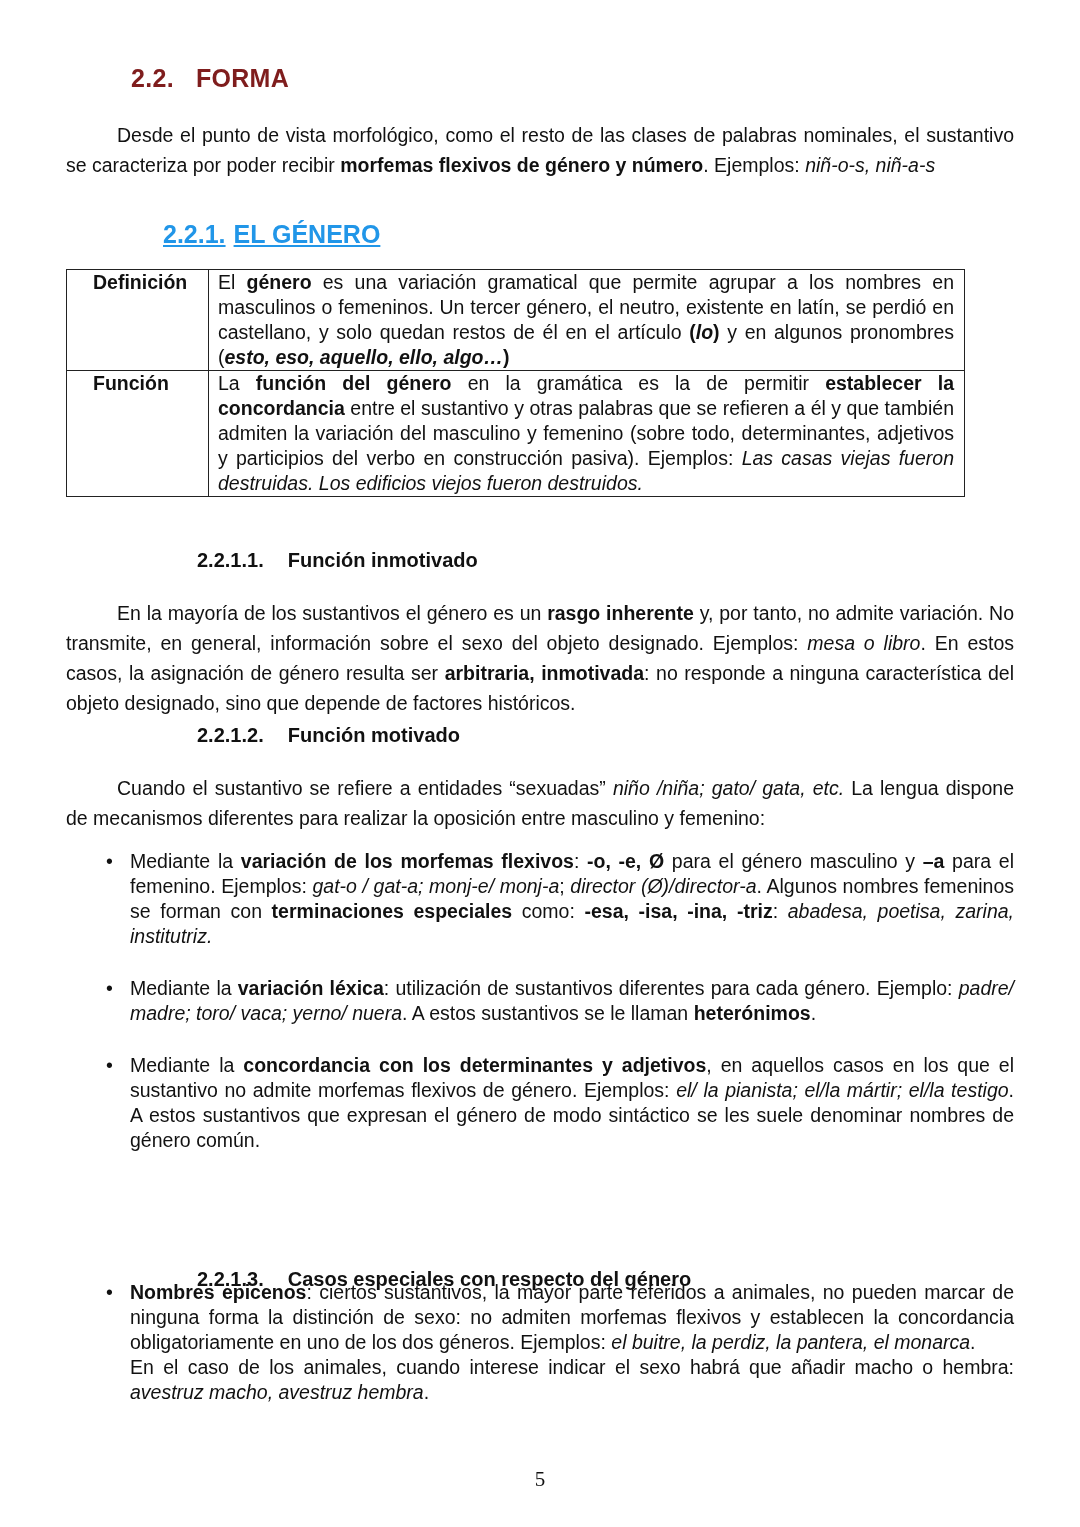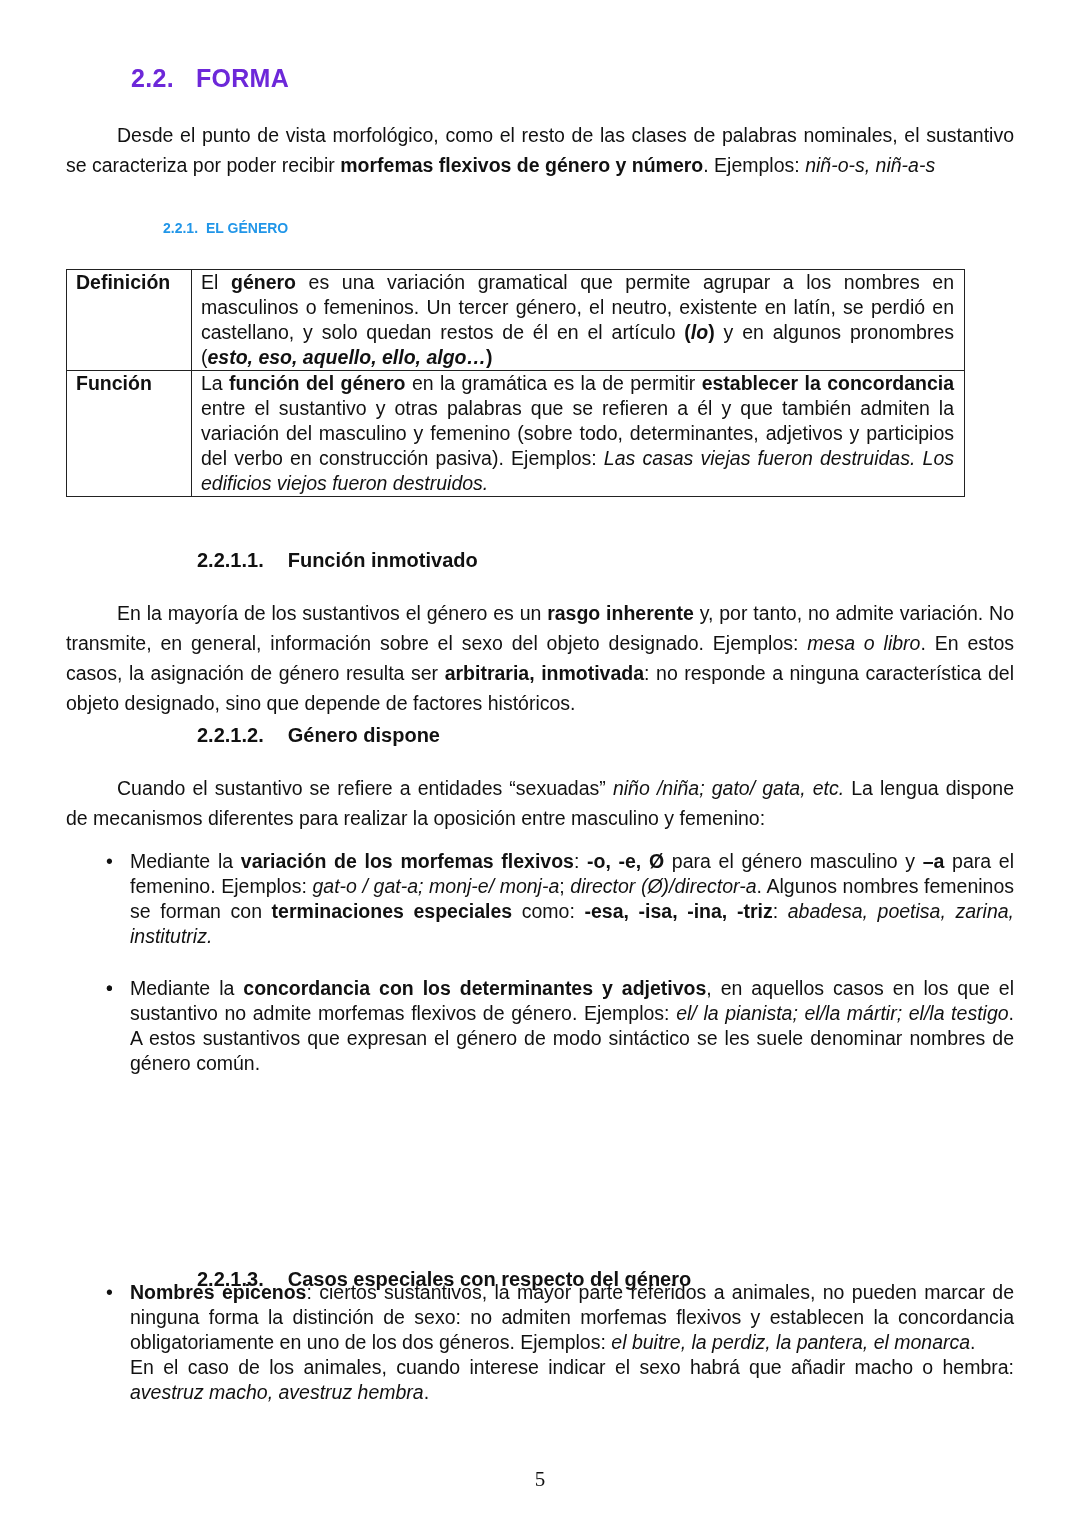--- a/index.html
+++ b/index.html
@@ -1,31 +1,31 @@
 <!DOCTYPE html>
 <html><head>
 <meta charset="utf-8">
 <style>
   html, body { margin:0; padding:0; background:#ffffff; }
   body { width:1080px; height:1527px; position:relative; overflow:hidden;
          font-family:"Liberation Sans", sans-serif; color:#111; font-size:19.5px; }
   .abs { position:absolute; }
-  .h2 { left:131px; top:64px; font-size:25px; font-weight:bold; color:#6d28d9; letter-spacing:0.3px; }
+  .h2 { left:131px; top:64px; font-size:25px; font-weight:bold; color:#7f1d1d; letter-spacing:0.3px; }
   .h2 .num { margin-right:22px; }
-  .h3 { left:163px; top:220px; font-size:14px; font-weight:bold; color:#2196e8; }
+  .h3 { left:163px; top:220px; font-size:25px; font-weight:bold; color:#2196e8;text-decoration:underline; }
   .h3 .num { margin-right:8px; }
   .h4 { left:197px; font-size:20px; font-weight:bold; color:#111; }
   .h4 .num { margin-right:24px;text-align:right; }
   .para { left:66px; width:948px; line-height:30px; text-align:justify; }
   .indent { text-indent:51px; }
   b { font-weight:bold; }
   i { font-style:italic; }
   table.def { position:absolute; left:66px; top:269px; width:899px; border-collapse:collapse; }
   table.def td { border:1.3px solid #222; vertical-align:top; line-height:25px; padding:0 9px; }
-  table.def td.lab { width:106px; font-weight:bold; padding-left:9px; }
+  table.def td.lab { width:106px; font-weight:bold; padding-left:26px; }
   table.def td.txt { text-align:justify; padding-right:10px; }
   ul.bul { position:absolute; left:66px; width:948px; margin:0; padding:0; list-style:none; }
   ul.bul li { position:relative; padding-left:64px; line-height:25px; text-align:justify; }
   ul.bul li .dot { position:absolute; left:40px; top:0; }
   .pagenum { left:0; width:1080px; top:1467px; text-align:center; font-family:"Liberation Serif", serif; font-size:21px; }
 </style>
 </head>
 <body>
 
 <div class="abs h2">
@@ -51,28 +51,28 @@
 </tbody>
   </table>
 
 <div class="abs h4" style="top:549px;">
   <span class="num">2.2.1.1.</span><span>Función inmotivado</span>
 </div>
 
 <div class="abs para indent" style="top:598px;">En la mayoría de los sustantivos el género es un <b>rasgo inherente</b> y, por tanto, no admite variación. No transmite, en general, información sobre el sexo del objeto designado. Ejemplos: <i>mesa o libro</i>. En estos casos, la asignación de género resulta ser <b>arbitraria, inmotivada</b>: no responde a ninguna característica del objeto designado, sino que depende de factores históricos.</div>
 
 <div class="abs h4" style="top:724px;">
-  <span class="num">2.2.1.2.</span><span>Género dispone</span>
+  <span class="num">2.2.1.2.</span><span>Función motivado</span>
 </div>
 
 <div class="abs para indent" style="top:773px;">Cuando el sustantivo se refiere a entidades “sexuadas” <i>niño /niña; gato/ gata, etc.</i> La lengua dispone de mecanismos diferentes para realizar la oposición entre masculino y femenino:</div>
 
 <ul class="bul" style="top:849px;">
   <li><span class="dot">•</span><span>Mediante la <b>variación de los morfemas flexivos</b>: <b>-o, -e, Ø</b> para el género masculino y <b>–a</b> para el femenino. Ejemplos: <i>gat-o / gat-a; monj-e/ monj-a</i>; <i>director (Ø)/director-a</i>. Algunos nombres femeninos se forman con <b>terminaciones especiales</b> como: <b>-esa, -isa, -ina, -triz</b>: <i>abadesa, poetisa, zarina, institutriz.</i></span></li>
-  <li style="margin-top:27px;"><span class="dot">•</span></li>
+  <li style="margin-top:27px;"><span class="dot">•</span><span>Mediante la <b>variación léxica</b>: utilización de sustantivos diferentes para cada género. Ejemplo: <i>padre/ madre; toro/ vaca; yerno/ nuera</i>. A estos sustantivos se le llaman <b>heterónimos</b>.</span></li>
   <li style="margin-top:27px;"><span class="dot">•</span><span>Mediante la <b>concordancia con los determinantes y adjetivos</b>, en aquellos casos en los que el sustantivo no admite morfemas flexivos de género. Ejemplos: <i>el/ la pianista; el/la mártir; el/la testigo</i>. A estos sustantivos que expresan el género de modo sintáctico se les suele denominar nombres de género común.</span></li>
 </ul>
 
 <div class="abs h4" style="top:1268px;">
   <span class="num">2.2.1.3.</span><span>Casos especiales con respecto del género</span>
 </div>
 
 <ul class="bul" style="top:1280px;">
   <li><span class="dot">•</span><span><b>Nombres epicenos</b>: ciertos sustantivos, la mayor parte referidos a animales, no pueden marcar de ninguna forma la distinción de sexo: no admiten morfemas flexivos y establecen la concordancia obligatoriamente en uno de los dos géneros. Ejemplos: <i>el buitre, la perdiz, la pantera, el monarca</i>.<br>En el caso de los animales, cuando interese indicar el sexo habrá que añadir macho o hembra: <i>avestruz macho, avestruz hembra</i>.</span></li>
 </ul>

